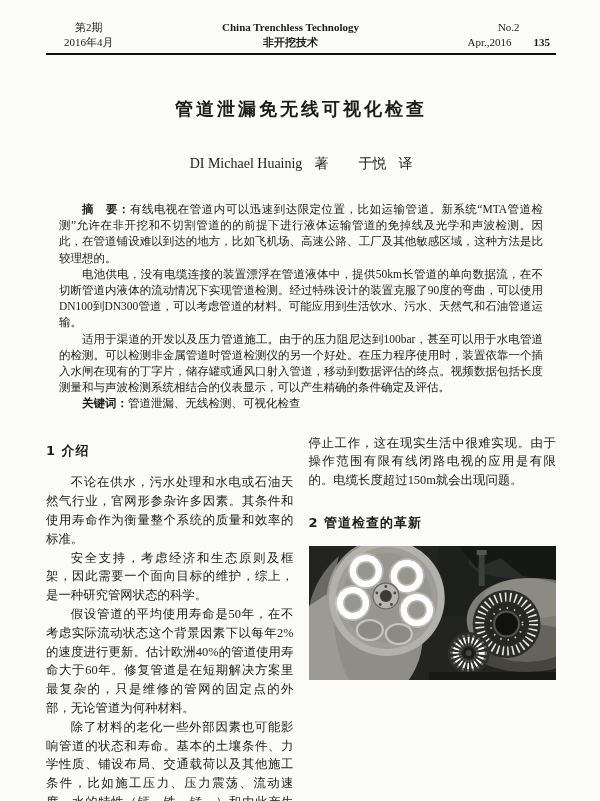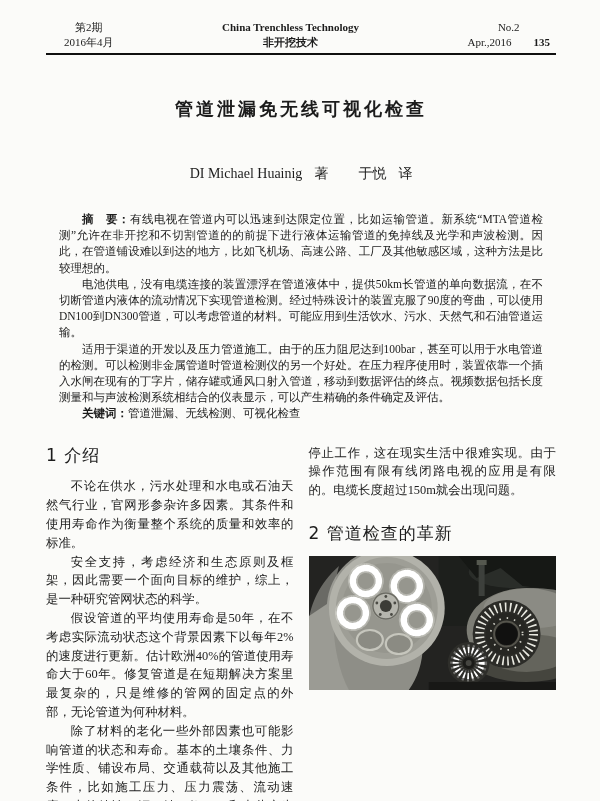--- a/index.html
+++ b/index.html
@@ -10,32 +10,32 @@
   .hdr{display:flex;justify-content:space-between;align-items:flex-end;
        font-size:11px;line-height:15px;padding:0 6px 3px 18px;border-bottom:2.5px solid #101010;}
   .hdr .h-left{text-align:center;}
   .hdr .h-center{text-align:center;font-weight:bold;}
   .hdr .h-right{text-align:center;}
   .hdr .row2{display:flex;gap:22px;align-items:center;}
   .pageno{font-weight:bold;}
   
   .title{margin:42px 0 0;text-align:center;font-family:"DejaVu Sans","Liberation Sans",sans-serif;
          font-size:18px;font-weight:bold;letter-spacing:3px;}
-  .authors{margin-top:44px;text-align:center;font-size:14px;}
+  .authors{margin-top:34px;text-align:center;font-size:14px;}
   .authors .gap-s{display:inline-block;width:12px;}
   .authors .gap-l{display:inline-block;width:30px;}
   
   .abstract{margin:28px 13px 0 13px;font-size:11.5px;line-height:16.2px;text-align:justify;}
   .abstract p{margin:0;text-indent:2em;}
   .abstract b{font-weight:bold;}
   
   .columns{display:flex;gap:15px;margin-top:22px;font-size:12.4px;line-height:18.8px;}
   .col{flex:1 1 0;text-align:justify;}
-  h2.sec{font-family:"DejaVu Sans","Liberation Sans",sans-serif;font-size:17px;font-weight:normal;
-         margin:2px 0 13px 0;letter-spacing:1px;}
+  h2.sec{font-family:"DejaVu Sans","Liberation Sans",sans-serif;font-size:13px;font-weight:bold;
+         margin:8px 0 13px 0;letter-spacing:1px;}
   h2.sec2{margin-top:24px;}
   .col p{margin:0;text-indent:2em;}
   .col p.noindent{text-indent:0;}
   
   figure{margin:12px 0 0 0;}
   figure svg{display:block;width:100%;height:134px;background:#262624;}
 </style>
 </head>
 <body>
 

